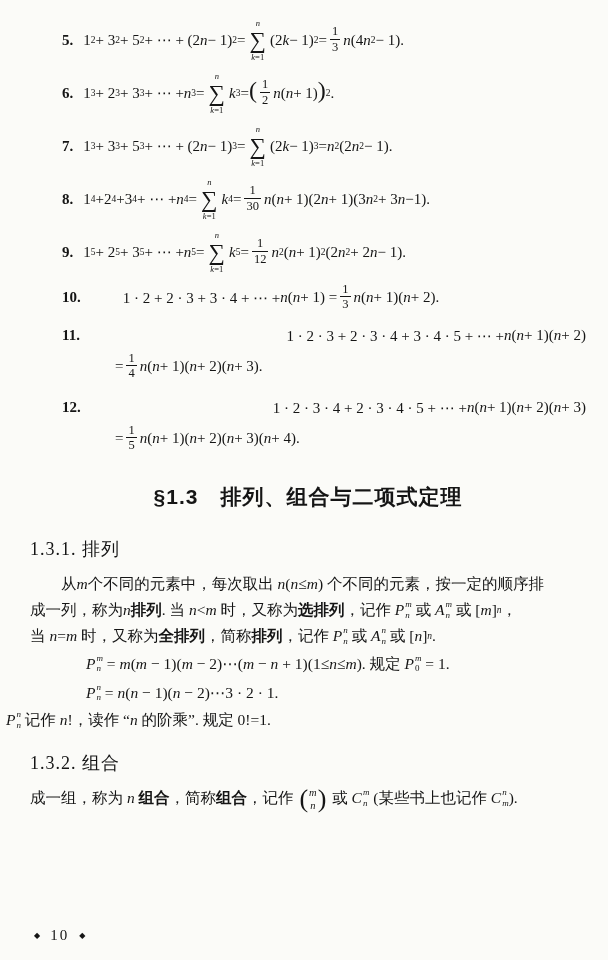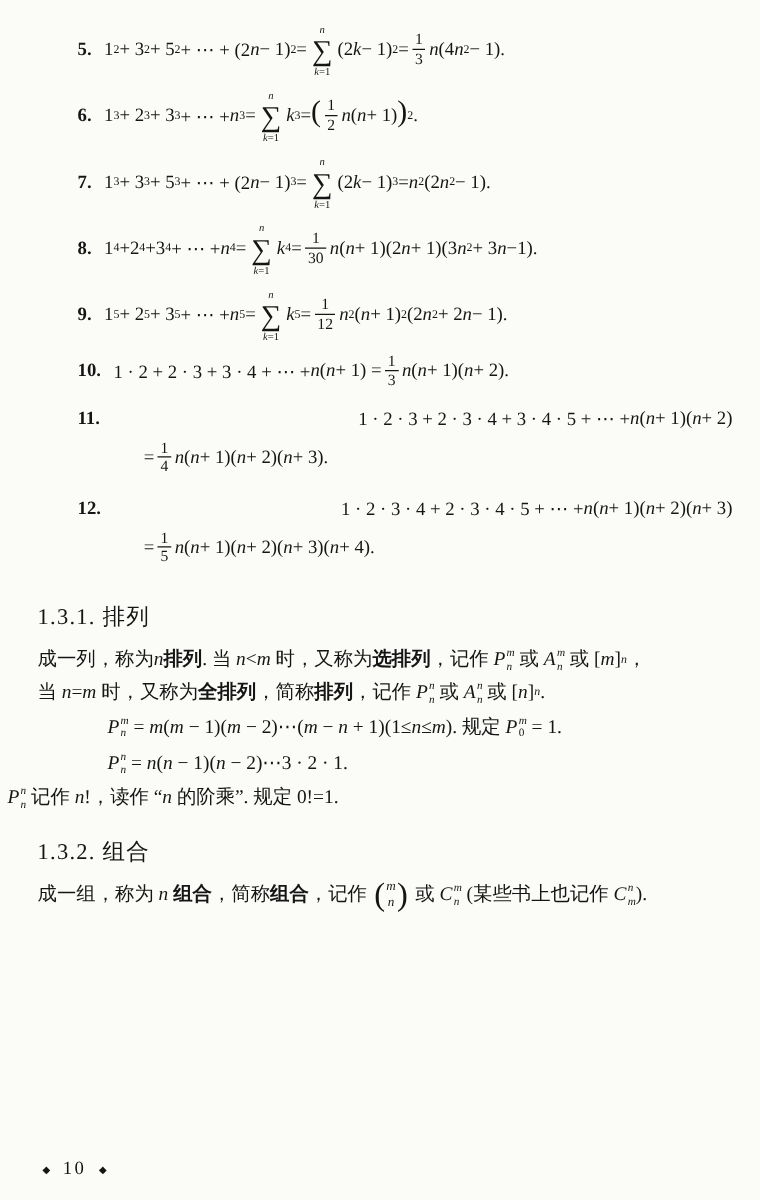--- a/index.html
+++ b/index.html
@@ -17,21 +17,21 @@
     padding:18px 22px 0 30px;
     overflow:hidden;
   }
   
   .flist{padding-left:32px;}
   .fitem{
     display:flex;align-items:center;
     min-height:44px;margin-bottom:9px;
     font-size:15px;white-space:nowrap;
   }
-  .fitem.short{min-height:28px;margin-bottom:10px;}
+  .fitem.short{min-height:28px;margin-bottom:10px;gap:32px;}
   .fitem.tight{min-height:26px;margin-bottom:2px;justify-content:space-between;}
   .fnum{font-weight:700;margin-right:10px;}
   .fline{display:inline-flex;align-items:center;white-space:nowrap;}
   .fcont{
     display:flex;align-items:center;
     padding-left:53px;min-height:32px;margin-bottom:12px;
     font-size:15px;white-space:nowrap;
   }
   
   i{font-style:italic;}
@@ -175,24 +175,26 @@
       <span class="fnum">12.</span>
       <span class="fline">1 · 2 · 3 · 4 + 2 · 3 · 4 · 5 + ⋯ + <i>n</i>(<i>n</i> + 1)(<i>n</i> + 2)(<i>n</i> + 3)</span>
     </div>
     <div class="fcont">= <span class="frac">
           <span class="num">1</span>
           <span class="den">5</span>
         </span><i>n</i>(<i>n</i> + 1)(<i>n</i> + 2)(<i>n</i> + 3)(<i>n</i> + 4).</div>
 
   </div>
 
+  <h2 class="sec-heading">§1.3　排列、组合与二项式定理</h2>
 
   <h3 class="subsec">1.3.1. 排列</h3>
 
   <div class="para">
+    <div class="pline indent">从<i>m</i>个不同的元素中，每次取出 <i>n</i>(<i>n</i>≤<i>m</i>) 个不同的元素，按一定的顺序排</div>
     <div class="pline">成一列，称为<i>n</i><b>排列</b>. 当 <i>n</i>&lt;<i>m</i> 时，又称为<b>选排列</b>，记作 <span class="ss">
           <span class="ssbase"><i>P</i></span>
           <span class="ssstack">
             <span class="sslim"><i>m</i></span>
             <span class="sslim"><i>n</i></span>
           </span>
         </span> 或 <span class="ss">
           <span class="ssbase"><i>A</i></span>
           <span class="ssstack">
             <span class="sslim"><i>m</i></span>

